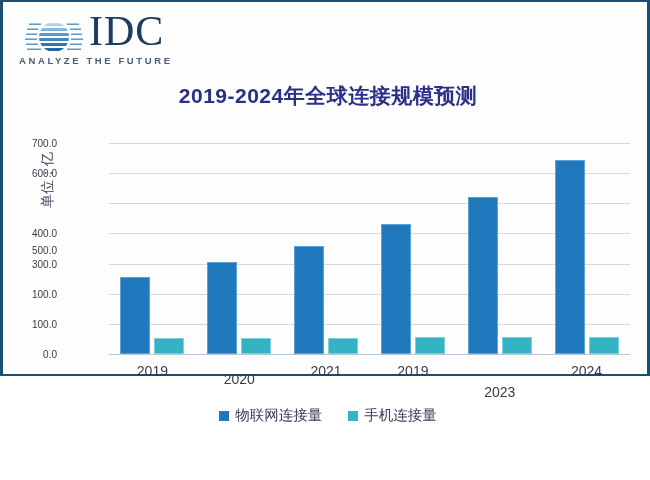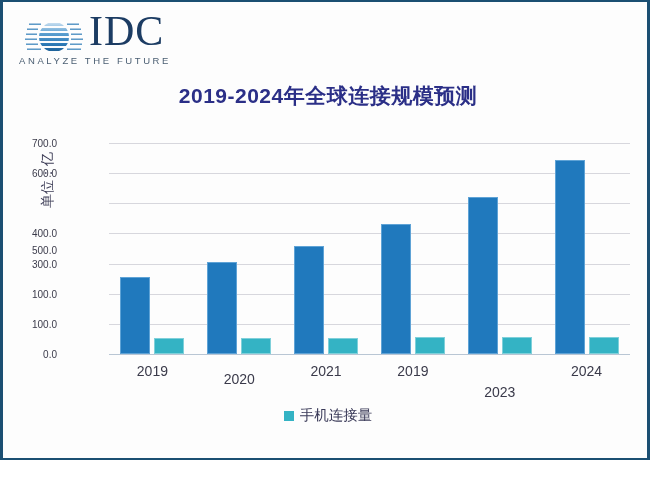--- a/index.html
+++ b/index.html
@@ -4,21 +4,21 @@
 <style>
   html,body{margin:0;padding:0;}
   body{
     width:650px;height:480px;
     font-family:"Liberation Sans","DejaVu Sans",sans-serif;
     background:#ffffff;
     overflow:hidden;
   }
   #frame{
     position:relative;
-    width:650px;height:460px;
+    width:650px;height:376px;
     box-sizing:border-box;
     background:#f97316;
     border-left:3px solid #1b4f72;
     border-right:3px solid #1b4f72;
     border-top:2px solid #1b4f72;
     border-bottom:2px solid #1b4f72;
   }
   #inner{
     position:absolute;inset:0;
     background:#fdfdfd;
@@ -33,21 +33,21 @@
   }
   #logo-text{
     position:absolute;left:74px;top:-2px;
     font-family:"Liberation Serif","DejaVu Serif",serif;
     font-size:42px;line-height:42px;font-weight:400;
     color:#1c3c63;letter-spacing:1px;
   }
   #logo-tag{
     position:absolute;left:4px;top:43px;
     font-size:9.5px;letter-spacing:2.6px;
-    color:#4a5e72;font-weight:400;
+    color:#4a5e72;font-weight:700;
     white-space:nowrap;
   }
 
   
   #title{
     position:absolute;left:0;top:80px;width:650px;
     text-align:center;
     font-size:21px;font-weight:bold;
     color:#2b2f87;
     letter-spacing:0.5px;
@@ -193,20 +193,24 @@
         <div class="bar iot" title="物联网连接量 2023: 520" style="left: 358.75px; width: 30px; height: 156.743px; background: rgb(32, 121, 189);"></div>
         <div class="bar mob" title="手机连接量 2023: 55" style="left: 392.75px; width: 30px; height: 16.5786px; background: rgb(52, 179, 196);"></div>
         <div class="xtick" style="left: 390.75px; margin-top: 21px;">2023</div>
         <div class="bar iot" title="物联网连接量 2024: 645" style="left: 445.583px; width: 30px; height: 194.421px; background: rgb(32, 121, 189);"></div>
         <div class="bar mob" title="手机连接量 2024: 55" style="left: 479.583px; width: 30px; height: 16.5786px; background: rgb(52, 179, 196);"></div>
         <div class="xtick" style="left: 477.583px;">2024</div>
       </div>
 
   <div id="legend">
         <div class="legend-item">
+          <span class="legend-swatch" style="background: rgb(32, 121, 189);"></span>
+          <span class="legend-label">物联网连接量</span>
+        </div>
+        <div class="legend-item">
           <span class="legend-swatch" style="background: rgb(52, 179, 196);"></span>
           <span class="legend-label">手机连接量</span>
         </div>
       </div>
 
 
 </div>
 </div>
 
 </body></html>

